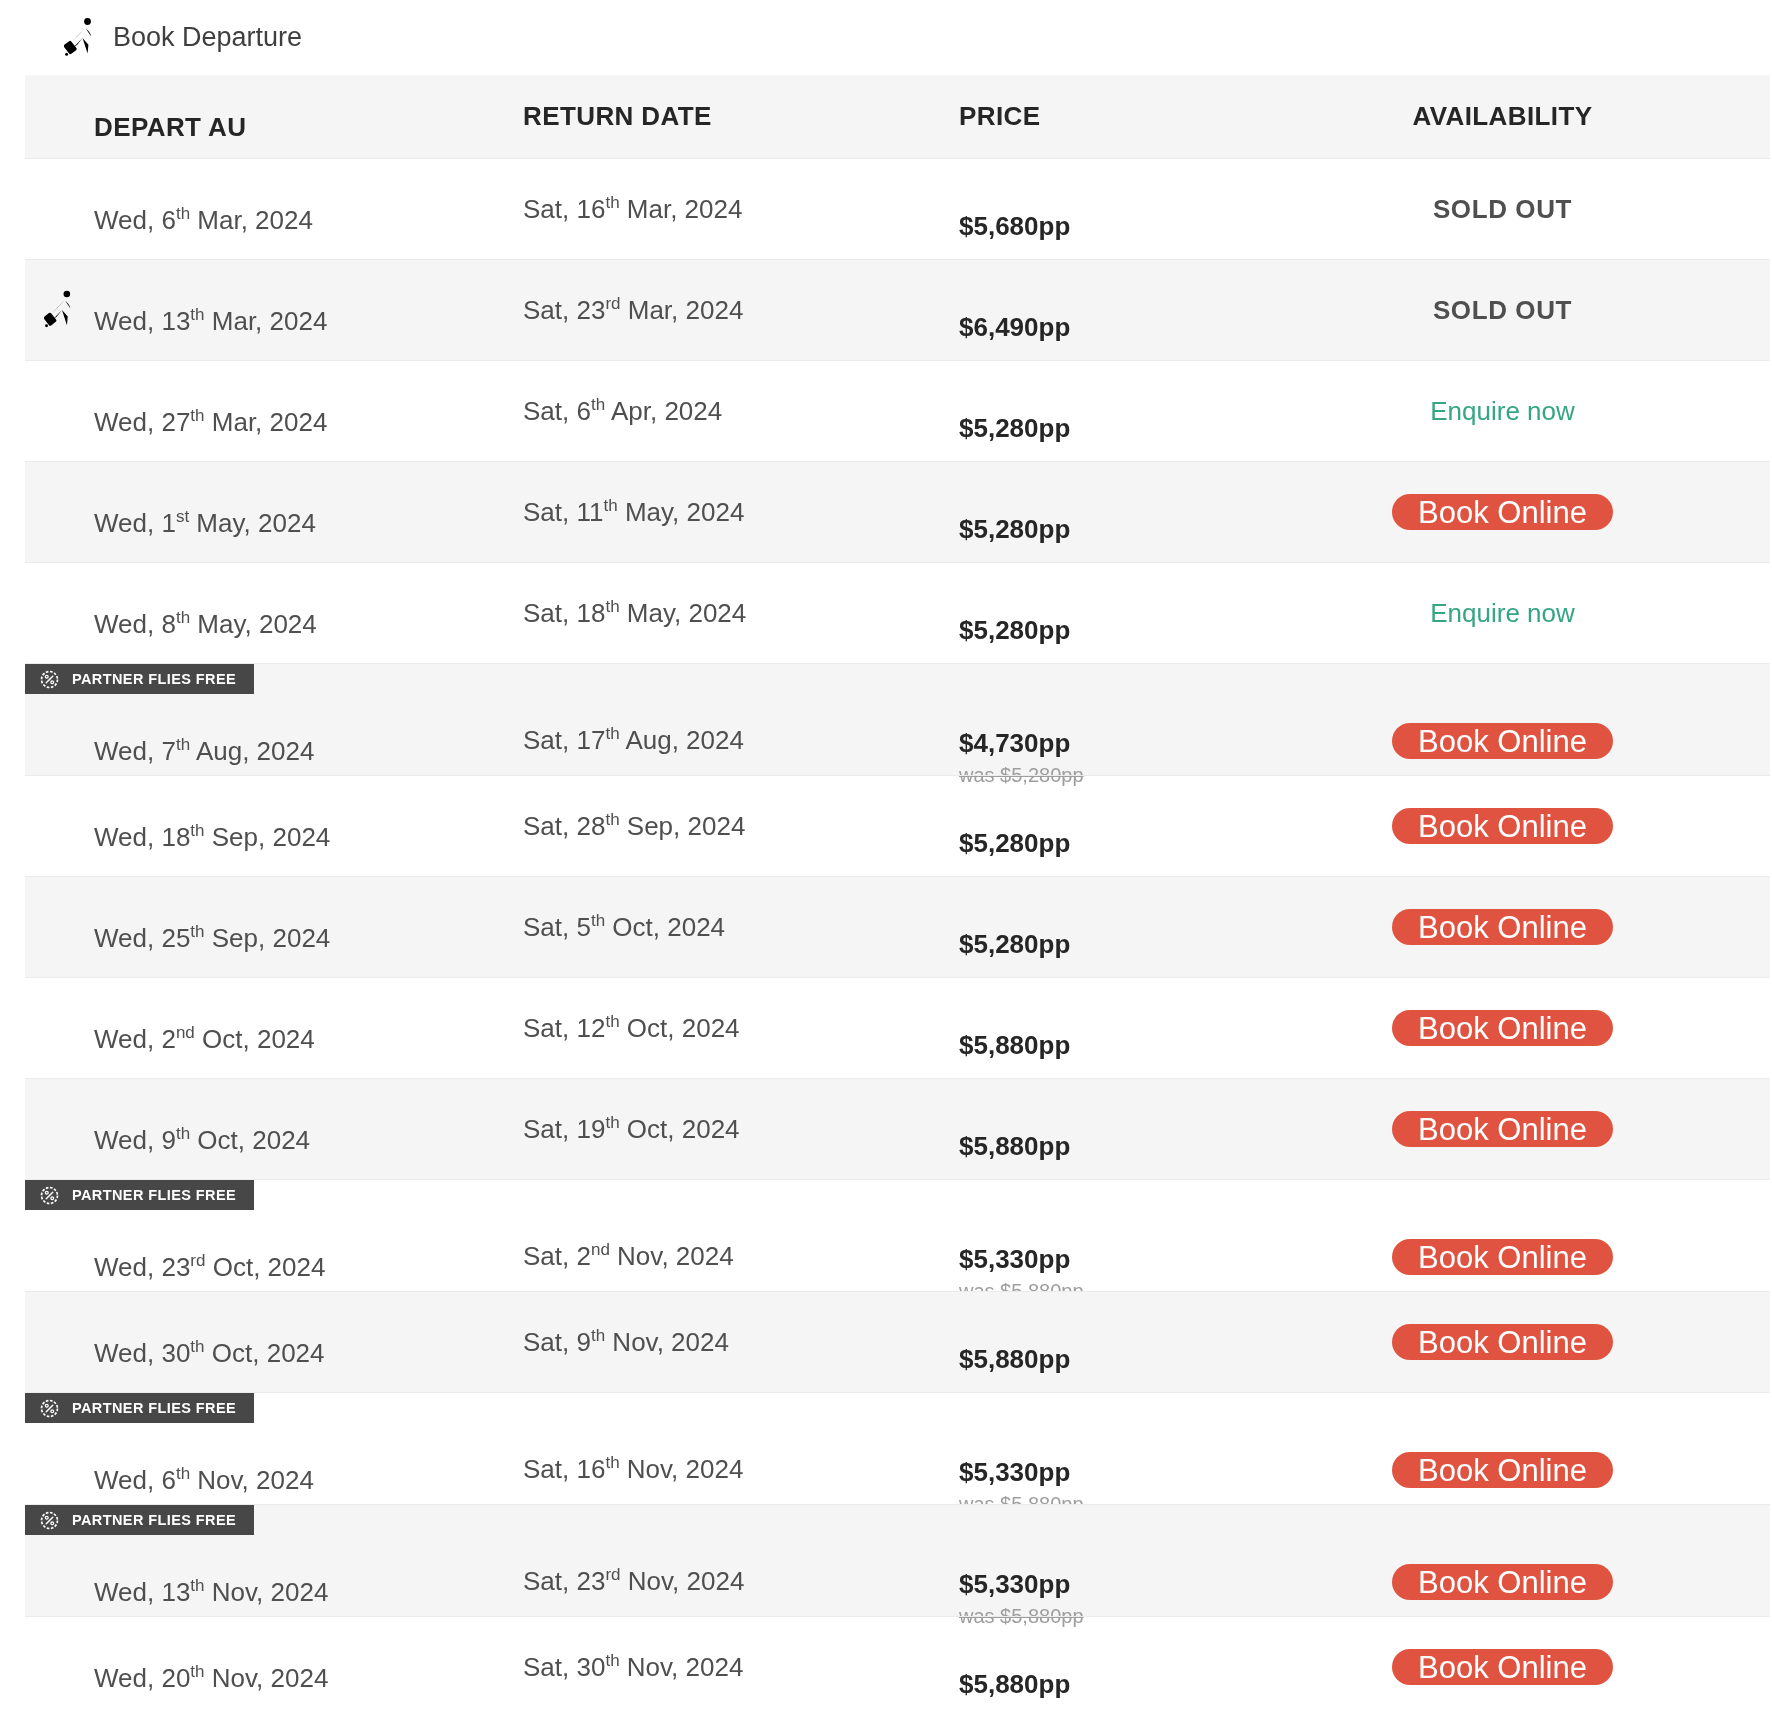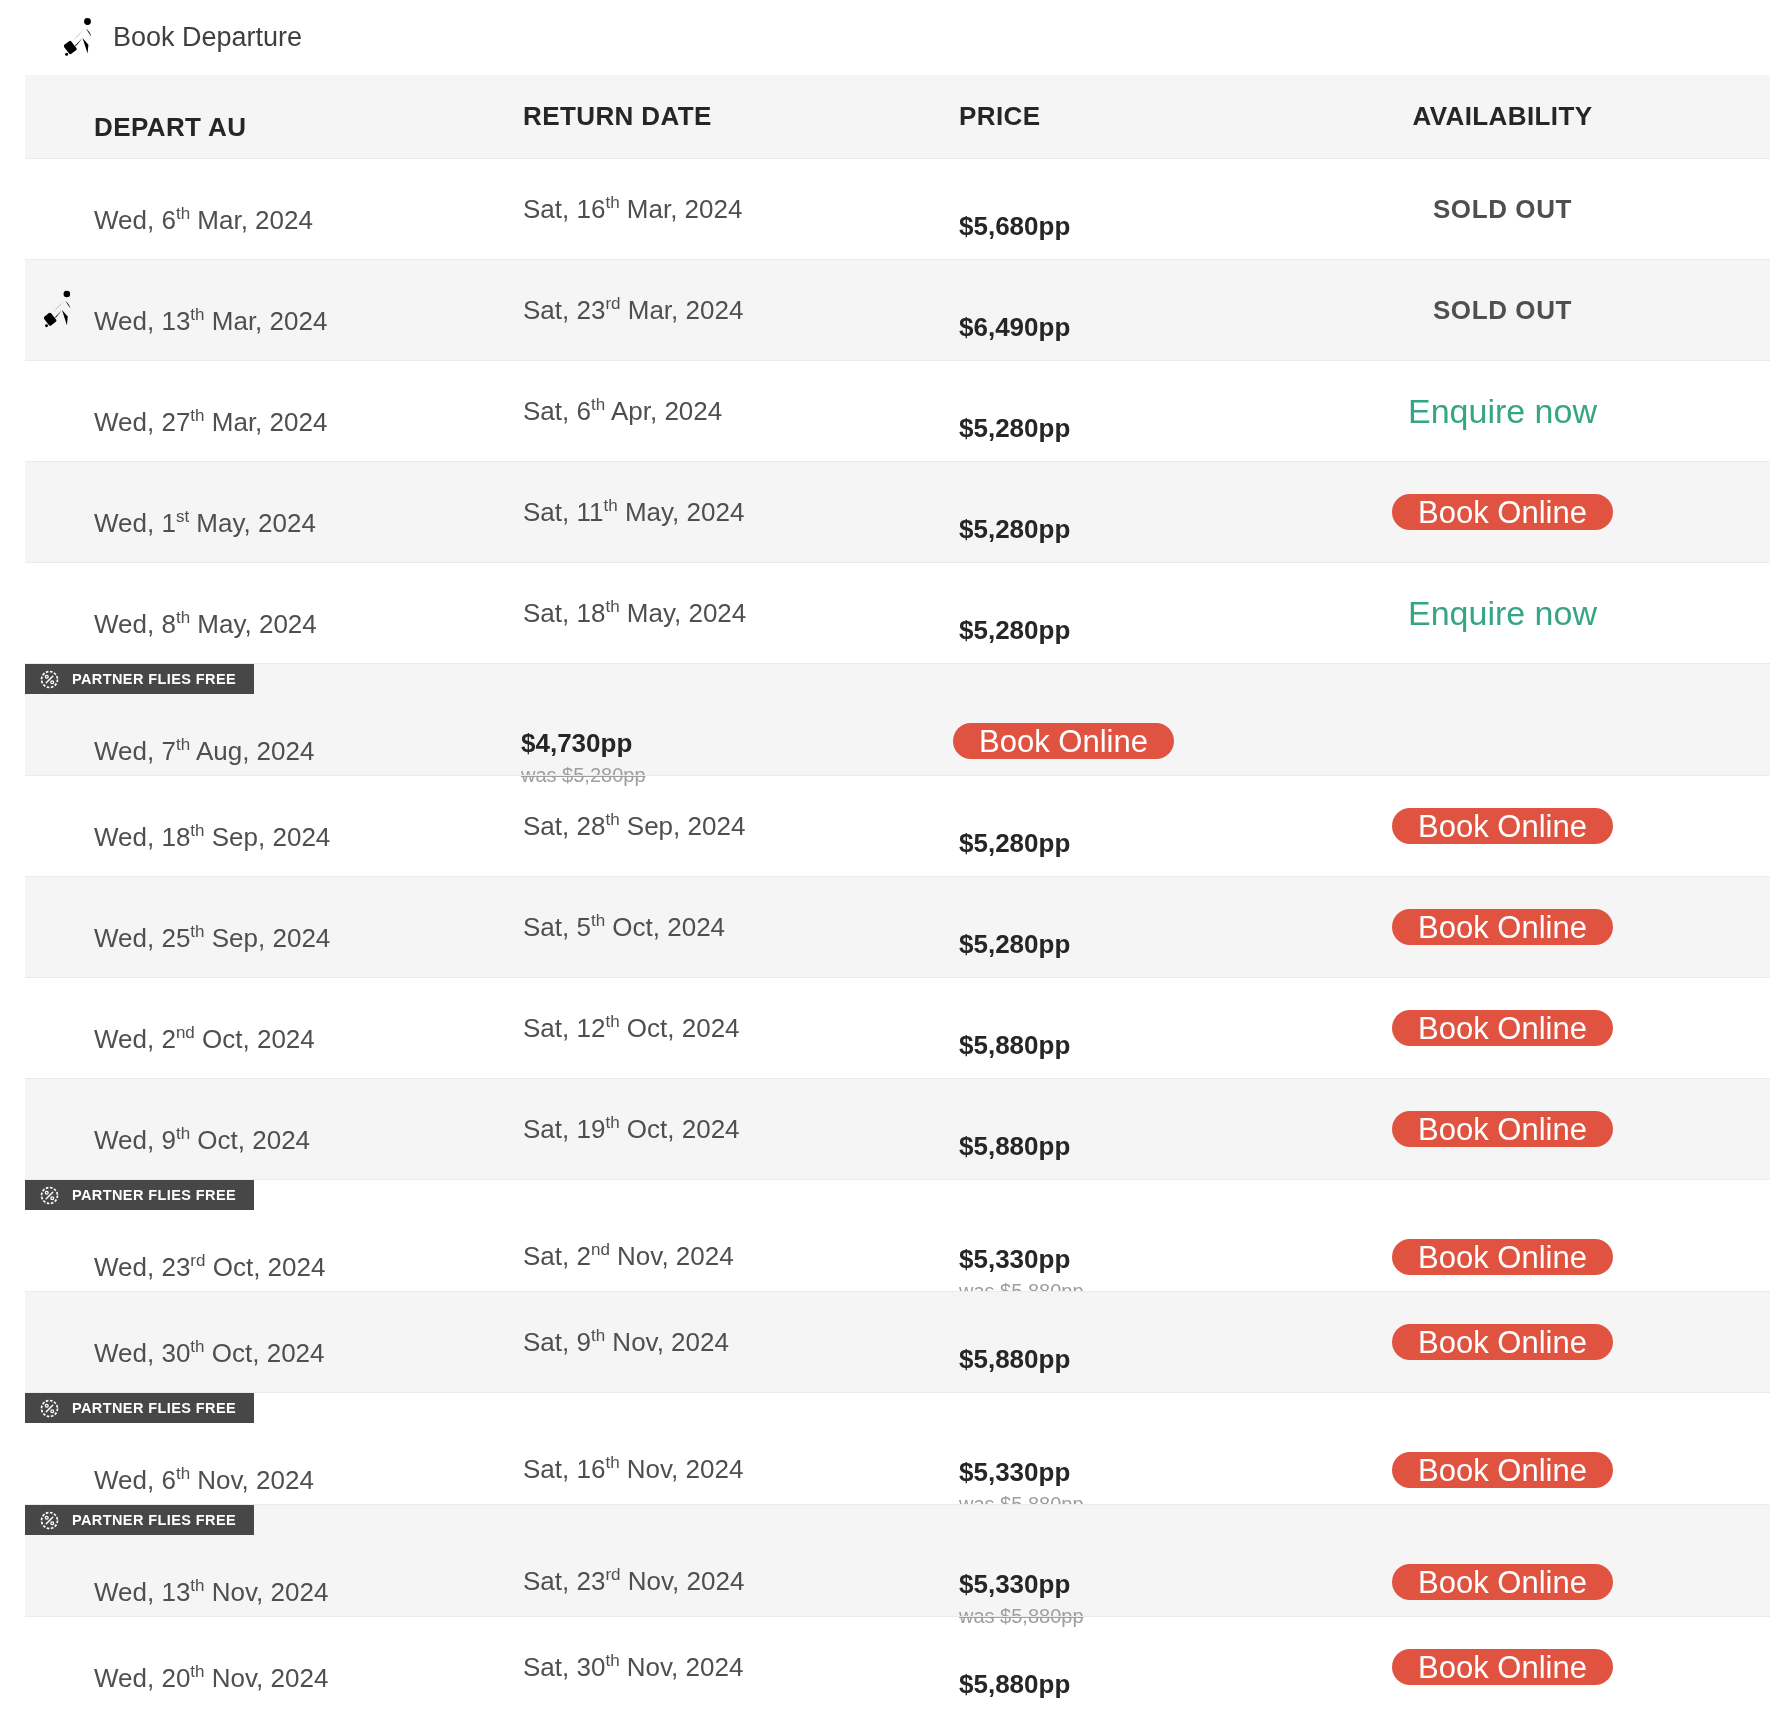--- a/index.html
+++ b/index.html
@@ -68,21 +68,21 @@
     width:35px;height:45px;
   }
 
   .date-text{font-size:26px;color:var(--text-date);white-space:nowrap;}
   .date-text sup{font-size:17px;line-height:0;}
 
   .price-text{font-size:26px;font-weight:bold;color:var(--text-dark);white-space:nowrap;margin-top:34px;}
   .was-text{font-size:20px;color:var(--text-was);text-decoration:line-through;margin-top:5px;white-space:nowrap;}
 
   .soldout-text{font-size:26px;font-weight:bold;color:var(--text-date);letter-spacing:.6px;white-space:nowrap;}
-  .enquire-link{font-size:34px;color:var(--accent-teal);cursor:pointer;text-decoration:none;white-space:nowrap;}
+  .enquire-link{font-size:26px;color:var(--accent-teal);cursor:pointer;text-decoration:none;white-space:nowrap;}
   .book-btn{
     width:221px;height:36px;border:none;border-radius:26px;
     background:var(--accent-red);color:#fff;
     font-size:31px;font-family:"Liberation Sans", sans-serif;
     cursor:pointer;
   }
 </style>
 </head>
 <body>
 
@@ -213,20 +213,23 @@
         <path d="M6.9 13.1 L13.1 6.9" stroke="#ffffff" stroke-width="1.4" stroke-linecap="round"></path>
         <circle cx="7.4" cy="7.4" r="1.35" fill="none" stroke="#ffffff" stroke-width="1.2"></circle>
         <circle cx="12.6" cy="12.6" r="1.35" fill="none" stroke="#ffffff" stroke-width="1.2"></circle>
       </svg>
       <span>PARTNER FLIES FREE</span>
     </div>
 
     <div class="c1 date-text">
       <span>Wed, 7</span><sup>th</sup><span> Aug, 2024</span>
     </div>
+    <div class="c2 date-text">
+      <span>Sat, 17</span><sup>th</sup><span> Aug, 2024</span>
+    </div>
     <div class="c3">
       <div class="price-text">$4,730pp</div>
       <div class="was-text">was $5,280pp</div>
     </div>
     <div class="c4">
 
       <button class="book-btn">Book Online</button>
     </div>
   </div>
       <div class="grid-row row">

